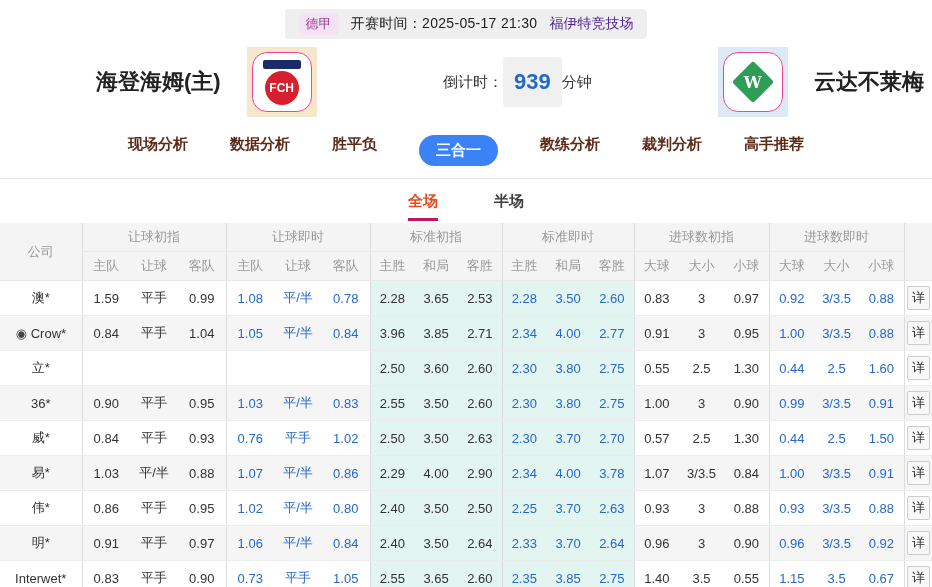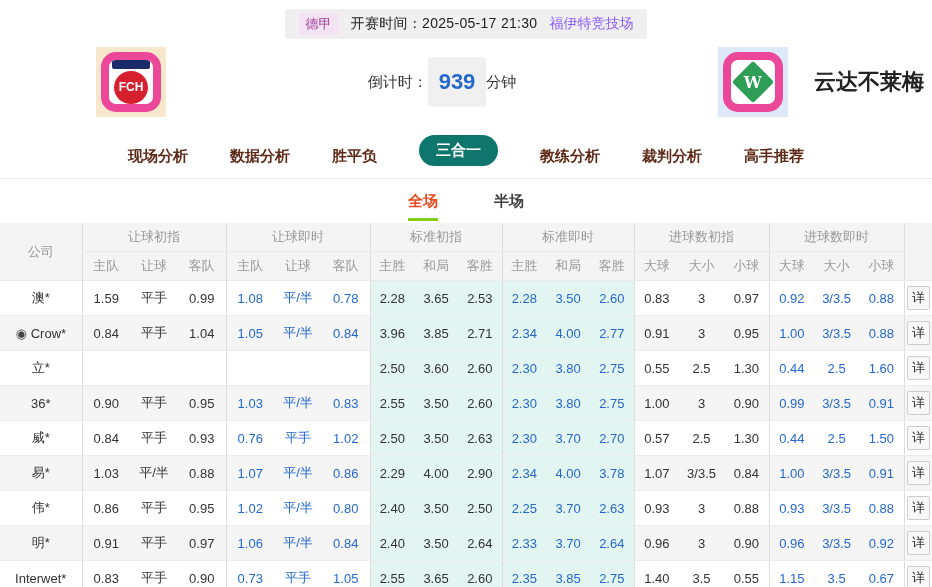--- a/index.html
+++ b/index.html
@@ -4,49 +4,49 @@
 <style>
   * { margin:0; padding:0; box-sizing:border-box; }
   html,body { width:932px; height:587px; overflow:hidden; }
   body { font-family:"Liberation Sans","DejaVu Sans",sans-serif; background:#fff; color:#333; }
 
   
   .top-bar { display:flex; justify-content:center; padding-top:9px; }
   .top-bar-inner { display:flex; align-items:center; gap:12px; background:#efefef; border-radius:4px; padding:4px 14px; font-size:14px; }
   .league-badge { background:#f3e3f3; color:#a0409a; padding:2px 7px; border-radius:3px; font-size:13px; }
   .kickoff { font-weight:normal; color:#222; letter-spacing:.3px; }
-  .venue { color:#8b5cf6; }
+  .venue { color:#4c1d95; }
 
   
   .match-header { display:flex; align-items:center; padding:12px 6px 14px 0; height:88px; }
   .team { display:flex; align-items:center; gap:26px; }
   .team.home { margin-left:96px; }
   .team.away { margin-right:2px; }
   .team-name { font-size:22px; font-weight:bold; color:#222; white-space:nowrap; }
   .logo-outer { width:70px; height:70px; display:flex; align-items:center; justify-content:center; }
   .logo-outer.home-bg { background:#f7e8cd; }
   .logo-outer.away-bg { background:#dde9f7; }
-  .logo-frame { width:60px; height:60px; background:#fff; border:8px solid #ec4899; border-radius:15px; display:flex; flex-direction:column; align-items:center; justify-content:center; overflow:hidden; }
+  .logo-frame { width:60px; height:60px; background:#fff; border:1px solid #ec4899; border-radius:15px; display:flex; flex-direction:column; align-items:center; justify-content:center; overflow:hidden; }
   .fch-bar { width:38px; height:9px; background:#1a2a6b; border-radius:2px; margin-bottom:2px; }
   .fch-circle { width:34px; height:34px; background:#d6202e; border-radius:50%; display:flex; align-items:center; justify-content:center; color:#fff; font-size:12px; font-weight:bold; }
   .werder-diamond { width:30px; height:30px; background:#2e9e57; transform:rotate(45deg); display:flex; align-items:center; justify-content:center; border-radius:3px; }
   .werder-diamond span { transform:rotate(-45deg); color:#fff; font-weight:bold; font-size:16px; font-family:"DejaVu Serif",serif; }
 
   .countdown { display:flex; align-items:center; gap:0; font-size:15px; color:#333; margin:0 auto; }
   .countdown-value { background:#f0f0f0; color:#2568cc; font-weight:bold; font-size:22px; padding:12px 11px; border-radius:4px; }
 
   
-  .nav { display:flex; justify-content:center; align-items:flex-end; gap:42px; border-bottom:1px solid #e9e9e9; padding:8px 0 12px; }
+  .nav { display:flex; justify-content:center; align-items:flex-start; gap:42px; border-bottom:1px solid #e9e9e9; padding:8px 0 12px; }
   .nav-tab { font-size:15px; font-weight:bold; color:#5e2a18; cursor:pointer; text-decoration:none; }
-  .nav-tab.active { background:#0f766e; color:#fff; border-radius:16px; padding:6px 17px; }
+  .nav-tab.active { background:#3b82f6; color:#fff; border-radius:16px; padding:6px 17px; }
 
   
   .subtabs { display:flex; justify-content:center; gap:56px; padding:13px 0 0; }
   .subtab { font-size:15px; font-weight:bold; color:#404040; padding-bottom:7px; cursor:pointer; }
-  .subtab.active { color:#e8491d; border-bottom:3px solid #84cc16; }
+  .subtab.active { color:#e8491d; border-bottom:3px solid #be185d; }
 
   
   table.odds { width:100%; border-collapse:collapse; table-layout:fixed; margin-top:2px; }
   .odds th { background:#f4f4f4; color:#999; font-weight:normal; font-size:13px; padding:5px 1px; border-bottom:1px solid #e9e9e9; text-align:center; }
   .odds td { text-align:center; font-size:13px; padding:0 1px; height:35px; border-bottom:1px solid #ececec; color:#333; }
   .odds tbody tr:nth-child(even) td { background:#f5f5f5; }
   .odds td.cyan { background:#e3f5f0 !important; }
   .odds td.blue { color:#2568cc; }
   .odds th.group-start, .odds td.group-start { border-left:1px solid #ddd; }
   .odds th.detail-col, .odds td.detail-cell { border-left:1px solid #ddd; }
@@ -60,20 +60,21 @@
 <div class="top-bar">
   <div class="top-bar-inner">
     <span class="league-badge">德甲</span>
     <span class="kickoff"><span>开赛时间：</span><span>2025-05-17 21:30</span></span>
     <span class="venue">福伊特竞技场</span>
   </div>
 </div>
 
 <div class="match-header">
   <div class="team home">
+    <span class="team-name">海登海姆(主)</span>
     <div class="logo-outer home-bg">
       <div class="logo-frame">
         <div class="fch-bar"></div>
         <div class="fch-circle">FCH</div>
       </div>
     </div>
   </div>
 
   <div class="countdown">
     <span>倒计时：</span>

